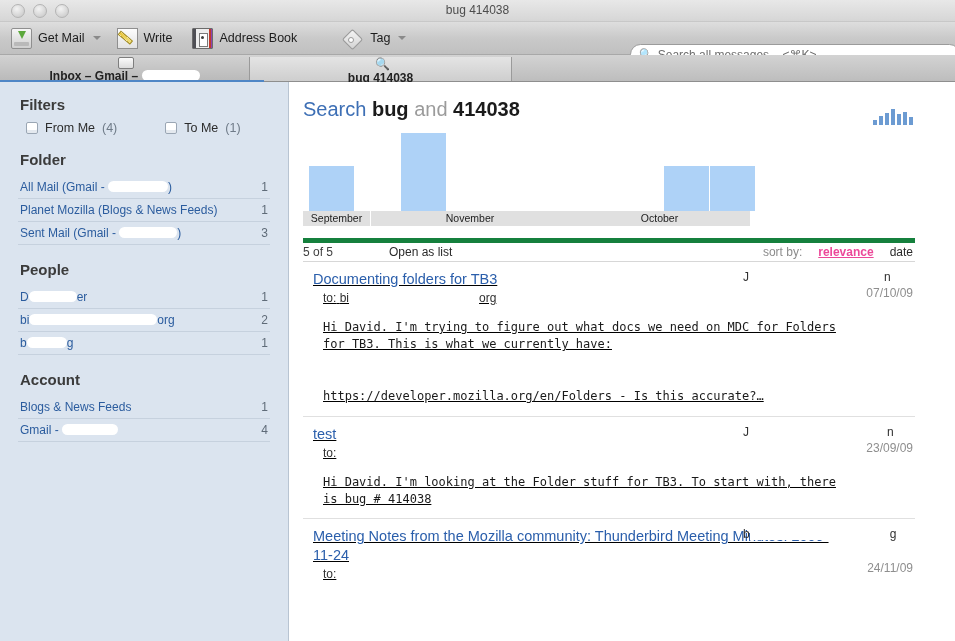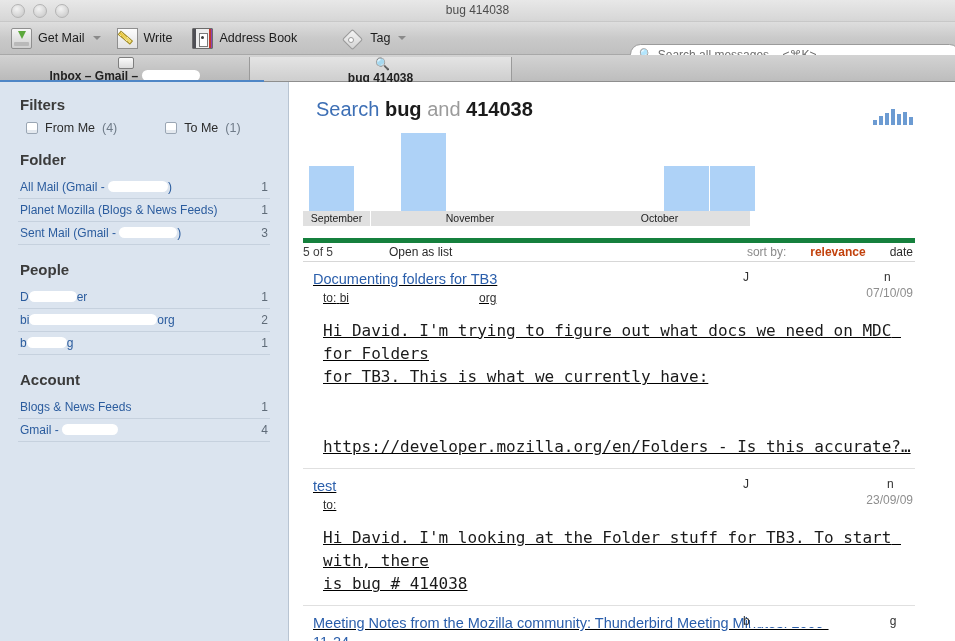--- a/index.html
+++ b/index.html
@@ -168,21 +168,21 @@
     display: flex; justify-content: space-between;
     border-bottom: 1px solid #c6d1de;
     padding: 4px 2px 4px 2px; font-size: 12px;
   }
   .frow:first-of-type { border-top: 1px solid #c6d1de; }
   .flabel { color: #2b5c9e; white-space: nowrap; overflow: hidden; }
   .fcount { color: #5f6b78; font-size: 12px; padding-left: 8px; }
 
   
   .main { flex: 1; background: #ffffff; padding: 16px 40px 0 14px; overflow: hidden; position: relative; }
-  .sr-title { font-size: 20px; margin: 0 0 6px 13px; font-weight: normal; }
+  .sr-title { font-size: 20px; margin: 0 0 6px 0; font-weight: normal; }
   .sr-title .kw-search { color: #3d6fb5; }
   .sr-title .kw-term { color: #1b1b1b; font-weight: bold; }
   .sr-title .kw-and { color: #9b9b9b; }
 
   .mini-chart { position: absolute; right: 42px; top: 27px; display: flex; align-items: flex-end; gap: 2px; height: 16px; }
   .mini-chart i { width: 4px; background: #6c9bd2; display: block; }
 
   
   .timeline { margin-top: 12px; width: 449px; position: relative; }
   .tl-plot { height: 78px; position: relative; }
@@ -198,31 +198,31 @@
   }
 
   
   .res-head {
     margin-top: 12px; border-top: 5px solid #15803d; border-bottom: 1px solid #d7d7d7;
     height: 24px; display: flex; align-items: center; font-size: 12px; color: #555;
     padding-right: 2px;
   }
   .rh-count { width: 86px; color: #3f3f3f; }
   .rh-openlist { color: #2b2b2b; }
-  .rh-right { margin-left: auto; display: flex; align-items: center; gap: 24px; }
+  .rh-right { margin-left: auto; display: flex; align-items: center; gap: 16px; }
   .rh-sortlabel { color: #8b8b8b; }
-  .rh-relevance { color: #c2410c; font-weight: bold; }
+  .rh-relevance { color: #ec4899; font-weight: bold; text-decoration: underline; }
   .rh-date { color: #2b2b2b; }
 
   
   .result { border-bottom: 1px solid #e0e0e0; padding: 8px 0 10px 10px; position: relative; text-decoration: underline; }
   .res-subject { font-size: 14.5px; color: #2a5eab; line-height: 1.3; max-width: 520px; }
   .res-to { font-size: 12px; color: #303030; margin-top: 2px; padding-left: 10px; }
   .res-snippet {
-    font-family: "DejaVu Sans Mono", monospace; font-size: 16px; color: #1a1a1a;
+    font-family: "DejaVu Sans Mono", monospace; font-size: 12px; color: #1a1a1a;
     line-height: 1.45; margin-top: 14px; padding-left: 10px; white-space: pre-wrap;
   }
   .res-from {
     position: absolute; right: 2px; top: 8px; width: 170px; text-align: left;
     font-size: 12px; color: #303030; height: 14px; overflow: hidden;
   }
   .res-date { position: absolute; right: 2px; top: 24px; font-size: 12px; color: #8e8e8e; }
   .res-from .rb { background: #ffffff; display: inline-block; height: 13px; vertical-align: -2px; }
 </style>
 </head>

